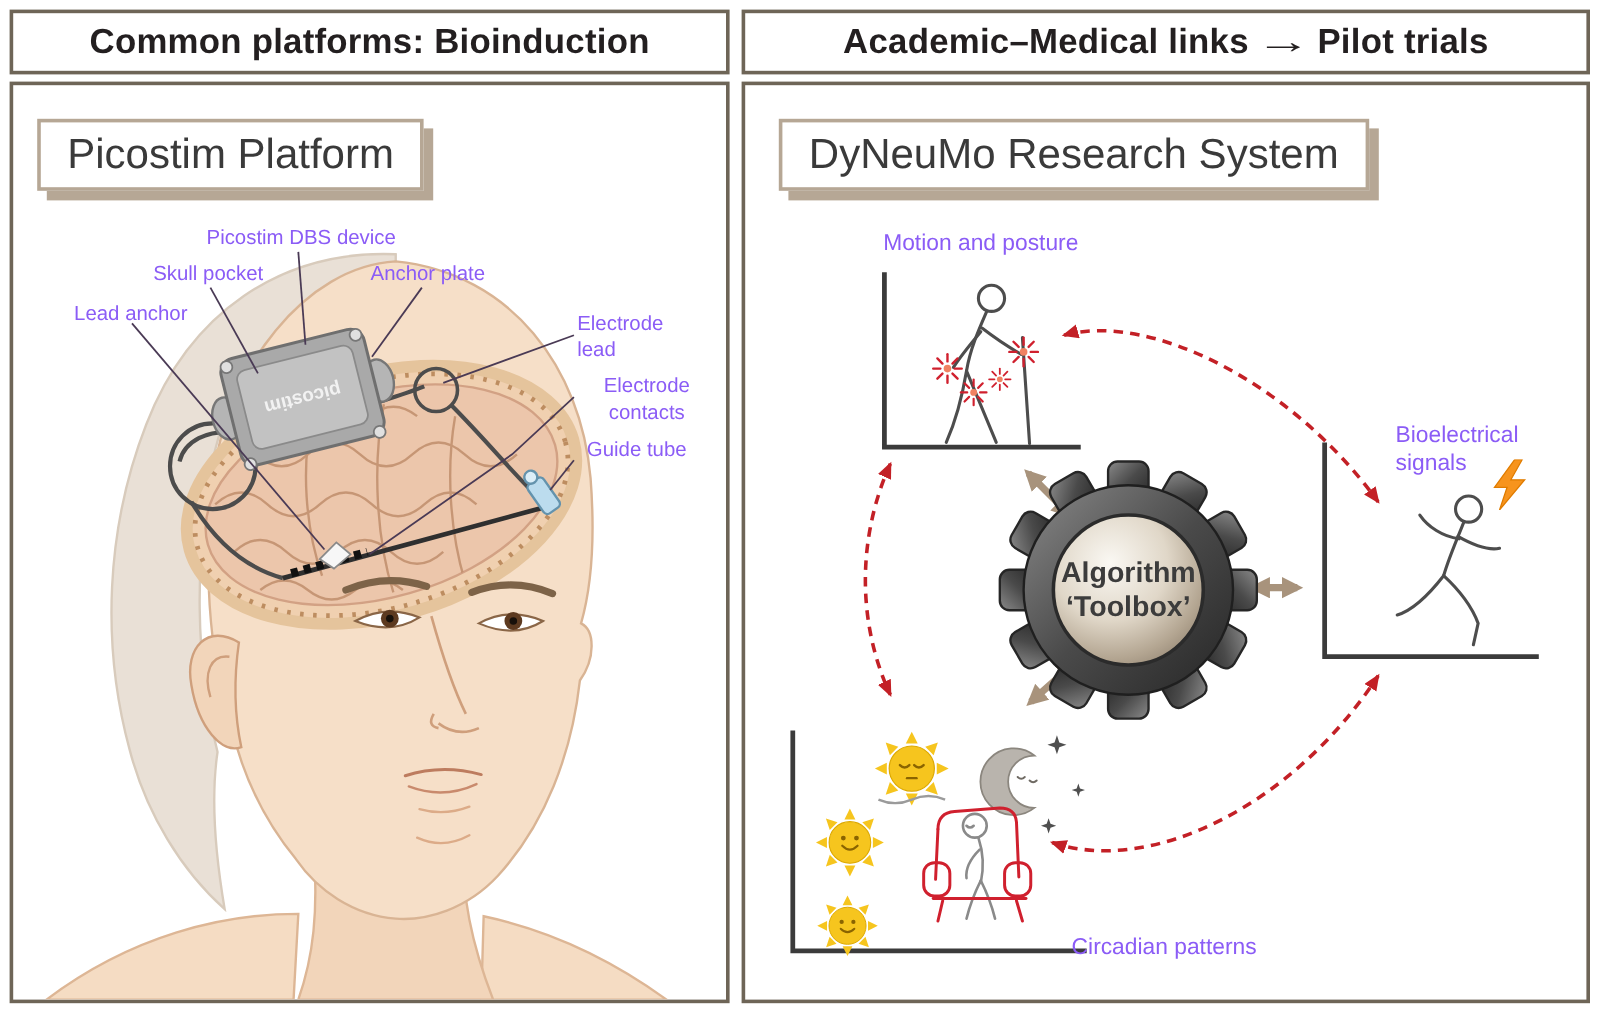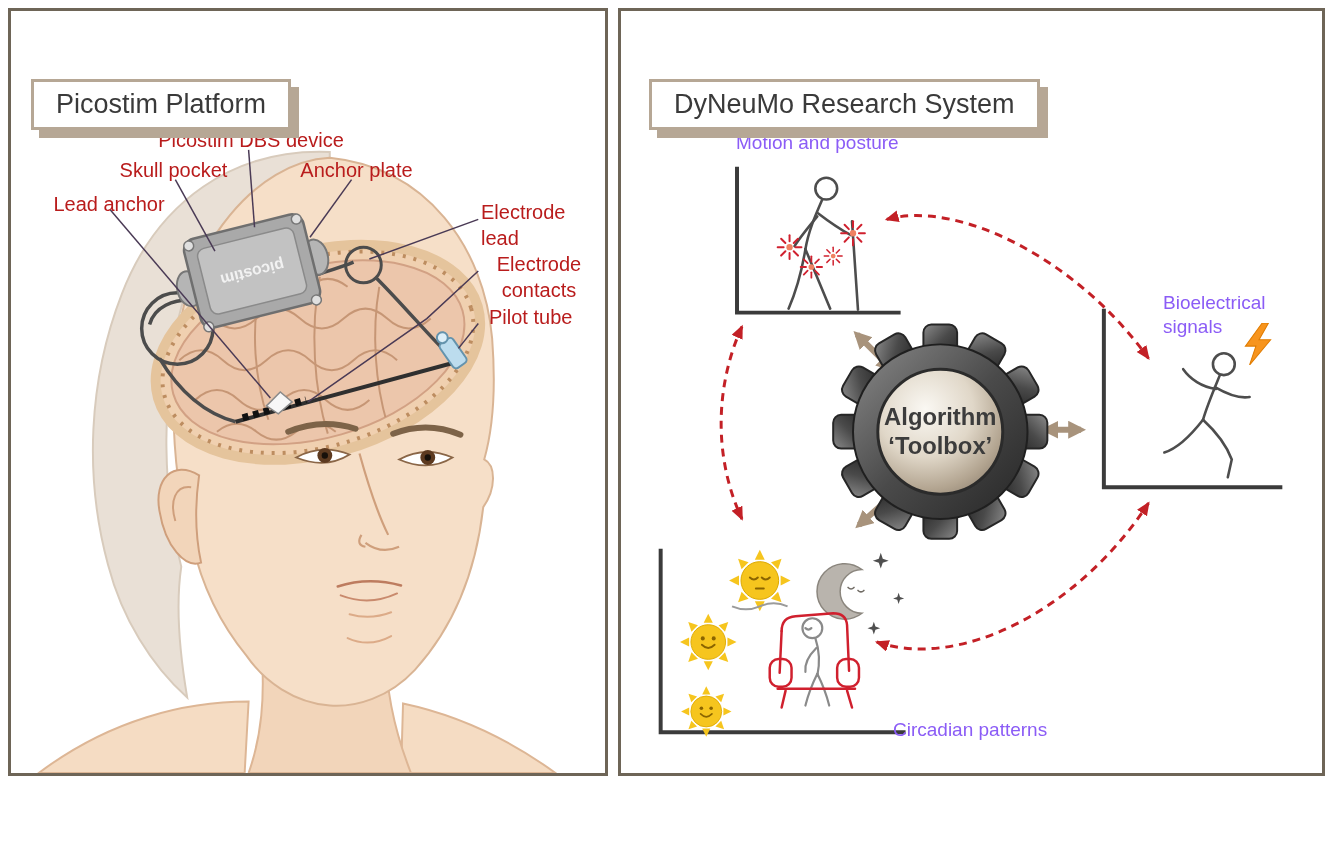--- a/index.html
+++ b/index.html
@@ -21,32 +21,42 @@
   .panel{
     box-sizing:border-box;border:3px solid #6e6557;position:relative;
     height:768px;background:#fff;overflow:hidden;
   }
   .panel-left{width:600px;}
   .panel-right{width:707px;}
   .art{position:absolute;left:0;top:0;width:100%;height:100%;}
   .title-box{
     position:absolute;left:20px;top:28px;z-index:3;background:#fff;
     border:3px solid #b6a795;box-shadow:8px 8px 0 #b6a795;
-    padding:7px 22px;font-size:27px;color:#3a3a3a;white-space:nowrap;margin-top:40px;
+    padding:7px 22px;font-size:35px;color:#3a3a3a;white-space:nowrap;
   }
-  .lbl{position:absolute;z-index:2;font-size:20px;line-height:1.32;color:#b91c1c;}
+  .lbl{position:absolute;z-index:2;font-size:17px;line-height:1.32;color:#8b5cf6;}
   .lbl-c{text-align:center;}
   .rlbl{position:absolute;z-index:2;font-size:19px;line-height:1.28;color:#8b5cf6;}
   .bolt{position:absolute;z-index:2;left:622px;top:312px;width:30px;height:42px;}
 </style>
 </head>
 <body>
 
 <div class="figure">
 
+  <div class="header-row">
+    <div class="header-box header-left">
+      <span>Common platforms: Bioinduction</span>
+    </div>
+    <div class="header-box header-right">
+      <span>Academic–Medical links</span>
+      <span class="arrow-glyph">→</span>
+      <span>Pilot trials</span>
+    </div>
+  </div>
 
   <div class="main-row">
 
     <div class="panel panel-left">
 
       <svg class="art" viewBox="0 0 600 768" preserveAspectRatio="none">
         <defs>
           <clipPath id="brainClip">
             <ellipse cx="310" cy="344" rx="152" ry="86" transform="rotate(-16 310 344)"></ellipse>
           </clipPath>
@@ -152,21 +162,21 @@
       <div class="title-box">
         <span>Picostim Platform</span>
       </div>
 
       <div class="lbl lbl-c" style="left:140px;top:116px;width:200px;">Picostim DBS device</div>
       <div class="lbl lbl-c" style="left:95px;top:146px;width:135px;">Skull pocket</div>
       <div class="lbl lbl-c" style="left:283px;top:146px;width:125px;">Anchor plate</div>
       <div class="lbl lbl-c" style="left:38px;top:180px;width:120px;">Lead anchor</div>
       <div class="lbl" style="left:470px;top:188px;width:100px;">Electrode lead</div>
       <div class="lbl" style="left:478px;top:240px;width:100px;text-align:center;">Electrode contacts</div>
-      <div class="lbl" style="left:478px;top:293px;width:100px;">Pilot tube</div>
+      <div class="lbl" style="left:478px;top:293px;width:100px;">Guide tube</div>
     </div>
 
     <div class="panel panel-right">
 
       <svg class="art" viewBox="0 0 707 768" preserveAspectRatio="none">
         <defs>
           <linearGradient id="gbody" x1="0%" y1="0%" x2="100%" y2="100%">
             <stop offset="0" stop-color="#8a8a8a"></stop>
             <stop offset="0.5" stop-color="#4a4a4a"></stop>
             <stop offset="1" stop-color="#262626"></stop>

